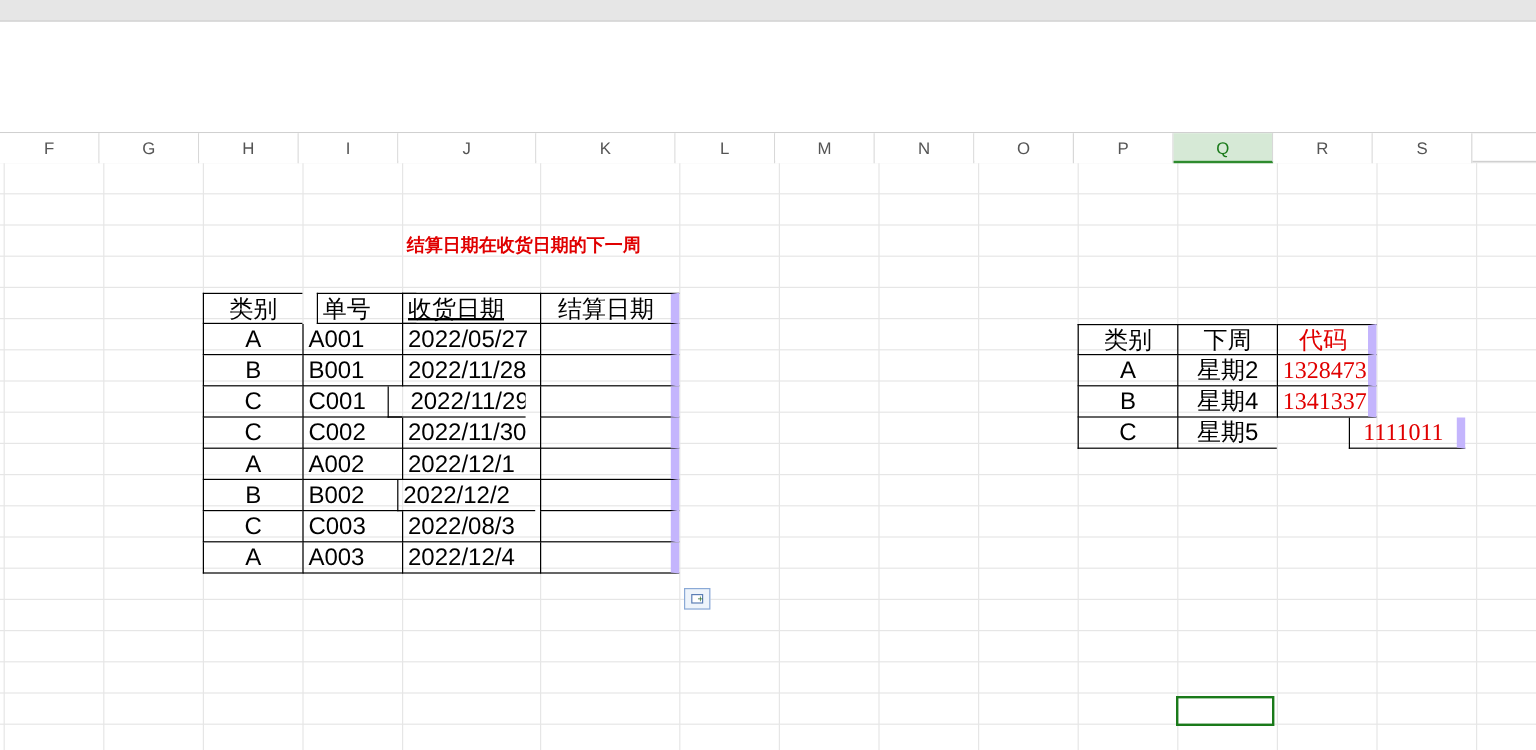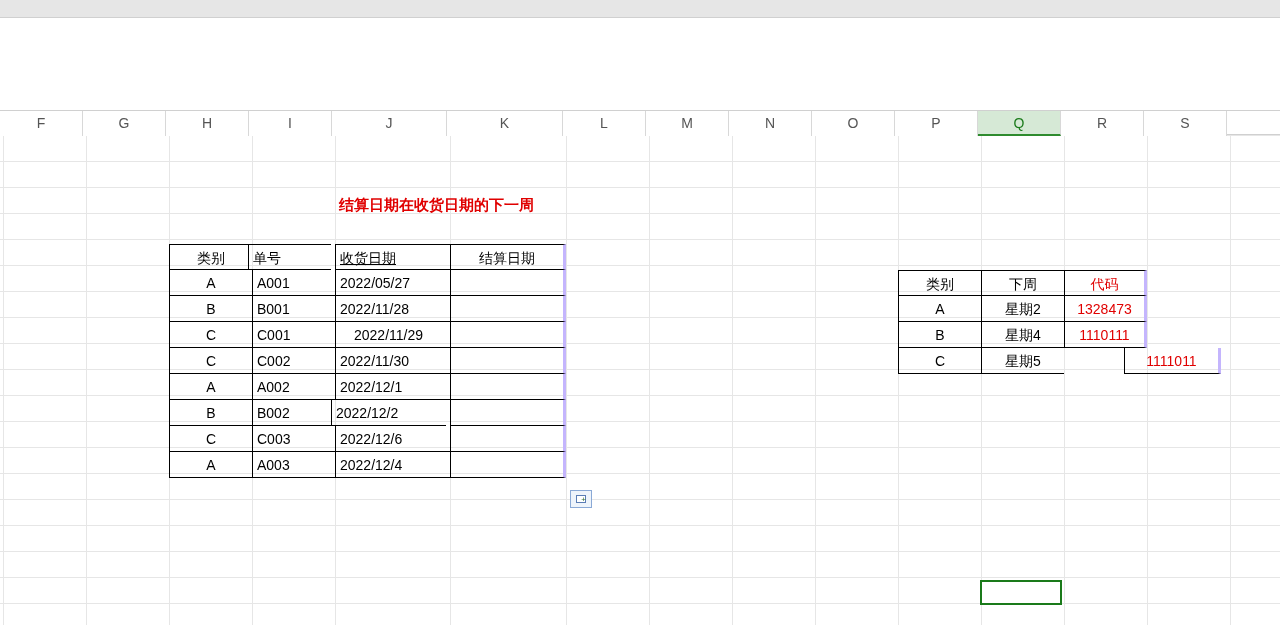--- a/index.html
+++ b/index.html
@@ -77,26 +77,26 @@
     background: #e6e6e6;
   }
   
   .datacell {
     position: absolute;
     height: 26px;
     line-height: 26px;
     padding: 0 4px;
     overflow: hidden;
     white-space: nowrap;
-    font-size: 14px;
+    font-size: 20px;
   }
   .bordT { border-top: 1px solid #000; }
   .bordB { border-bottom: 1px solid #000; }
   .bordL { border-left: 1px solid #000; }
-  .bordR { border-right: 3px solid #c4b5fd; }
+  .bordR { border-right: 7px solid #c4b5fd; font-family: Liberation Serif, serif; }
   .center { text-align: center; }
   .red { color: #e00000; }
   .bold { font-weight: bold; }
   
   .cursor {
     position: absolute;
     border: 2px solid #1a7a1a;
     background: transparent;
     pointer-events: none;
     z-index: 5;
@@ -195,59 +195,59 @@
 
 <div class="pasteopts" style="left:570px; top:490px;">
   <div class="inner">
       <span class="plus">+</span>
     </div>
 </div>
 
 <div class="cursor" id="cursor" style="left: 980px; top: 580px; width: 82px; height: 25px;"></div>
 
 <div class="datacell bordT bordB bordL center" style="left: 169px; top: 244px; width: 83px;">类别</div>
-<div class="datacell bordT bordB bordL" style="left: 248px; top: 244px; width: 83px;">单号</div>
+<div class="datacell bordT bordB bordL" style="left: 264px; top: 244px; width: 83px;">单号</div>
 <div class="datacell bordT bordB bordL" style="left: 335px; top: 244px; width: 115px; text-decoration: underline;">收货日期</div>
 <div class="datacell bordT bordB bordL bordR center center" style="left: 450px; top: 244px; width: 116px;">结算日期</div>
 <div class="datacell bordB bordL center" style="left: 169px; top: 270px; width: 83px;">A</div>
 <div class="datacell bordB bordL" style="left: 252px; top: 270px; width: 83px;">A001</div>
 <div class="datacell bordB bordL" style="left: 335px; top: 270px; width: 115px;">2022/05/27</div>
 <div class="datacell bordB bordL bordR" style="left: 450px; top: 270px; width: 116px;"></div>
 <div class="datacell bordB bordL center" style="left: 169px; top: 296px; width: 83px;">B</div>
 <div class="datacell bordB bordL" style="left: 252px; top: 296px; width: 83px;">B001</div>
 <div class="datacell bordB bordL" style="left: 335px; top: 296px; width: 115px;">2022/11/28</div>
 <div class="datacell bordB bordL bordR" style="left: 450px; top: 296px; width: 116px;"></div>
 <div class="datacell bordB bordL center" style="left: 169px; top: 322px; width: 83px;">C</div>
 <div class="datacell bordB bordL" style="left: 252px; top: 322px; width: 83px;">C001</div>
-<div class="datacell bordB bordL" style="left: 335px; top: 322px; width: 115px; padding-left: 18px;">2022/11/29</div>
+<div class="datacell bordB bordL" style="left: 323px; top: 322px; width: 115px; padding-left: 18px;">2022/11/29</div>
 <div class="datacell bordB bordL bordR" style="left: 450px; top: 322px; width: 116px;"></div>
 <div class="datacell bordB bordL center" style="left: 169px; top: 348px; width: 83px;">C</div>
 <div class="datacell bordB bordL" style="left: 252px; top: 348px; width: 83px;">C002</div>
 <div class="datacell bordB bordL" style="left: 335px; top: 348px; width: 115px;">2022/11/30</div>
 <div class="datacell bordB bordL bordR" style="left: 450px; top: 348px; width: 116px;"></div>
 <div class="datacell bordB bordL center" style="left: 169px; top: 374px; width: 83px;">A</div>
 <div class="datacell bordB bordL" style="left: 252px; top: 374px; width: 83px;">A002</div>
 <div class="datacell bordB bordL" style="left: 335px; top: 374px; width: 115px;">2022/12/1</div>
 <div class="datacell bordB bordL bordR" style="left: 450px; top: 374px; width: 116px;"></div>
 <div class="datacell bordB bordL center" style="left: 169px; top: 400px; width: 83px;">B</div>
 <div class="datacell bordB bordL" style="left: 252px; top: 400px; width: 83px;">B002</div>
 <div class="datacell bordB bordL" style="left: 331px; top: 400px; width: 115px;">2022/12/2</div>
 <div class="datacell bordB bordL bordR" style="left: 450px; top: 400px; width: 116px;"></div>
 <div class="datacell bordB bordL center" style="left: 169px; top: 426px; width: 83px;">C</div>
 <div class="datacell bordB bordL" style="left: 252px; top: 426px; width: 83px;">C003</div>
-<div class="datacell bordB bordL" style="left: 335px; top: 426px; width: 115px;">2022/12/6</div>
+<div class="datacell bordB bordL" style="left: 335px; top: 426px; width: 115px;">2022/08/3</div>
 <div class="datacell bordB bordL bordR" style="left: 450px; top: 426px; width: 116px;"></div>
 <div class="datacell bordB bordL center" style="left: 169px; top: 452px; width: 83px;">A</div>
 <div class="datacell bordB bordL" style="left: 252px; top: 452px; width: 83px;">A003</div>
 <div class="datacell bordB bordL" style="left: 335px; top: 452px; width: 115px;">2022/12/4</div>
 <div class="datacell bordB bordL bordR" style="left: 450px; top: 452px; width: 116px;"></div>
 <div class="datacell bordT bordB bordL center" style="left: 898px; top: 270px; width: 83px;">类别</div>
 <div class="datacell bordT bordB bordL center" style="left: 981px; top: 270px; width: 83px;">下周</div>
 <div class="datacell bordT bordB bordL center bordR red" style="left: 1064px; top: 270px; width: 83px;">代码</div>
 <div class="datacell bordB bordL center" style="left: 898px; top: 296px; width: 83px;">A</div>
 <div class="datacell bordB bordL center" style="left: 981px; top: 296px; width: 83px;">星期2</div>
 <div class="datacell bordB bordL center bordR red" style="left: 1064px; top: 296px; width: 83px;">1328473</div>
 <div class="datacell bordB bordL center" style="left: 898px; top: 322px; width: 83px;">B</div>
 <div class="datacell bordB bordL center" style="left: 981px; top: 322px; width: 83px;">星期4</div>
-<div class="datacell bordB bordL center bordR red" style="left: 1064px; top: 322px; width: 83px;">1110111</div>
+<div class="datacell bordB bordL center bordR red" style="left: 1064px; top: 322px; width: 83px;">1341337</div>
 <div class="datacell bordB bordL center" style="left: 898px; top: 348px; width: 83px;">C</div>
 <div class="datacell bordB bordL center" style="left: 981px; top: 348px; width: 83px;">星期5</div>
 <div class="datacell bordB bordL center bordR red" style="left: 1124px; top: 348px; width: 97px;">1111011</div>
 
 </body></html>

